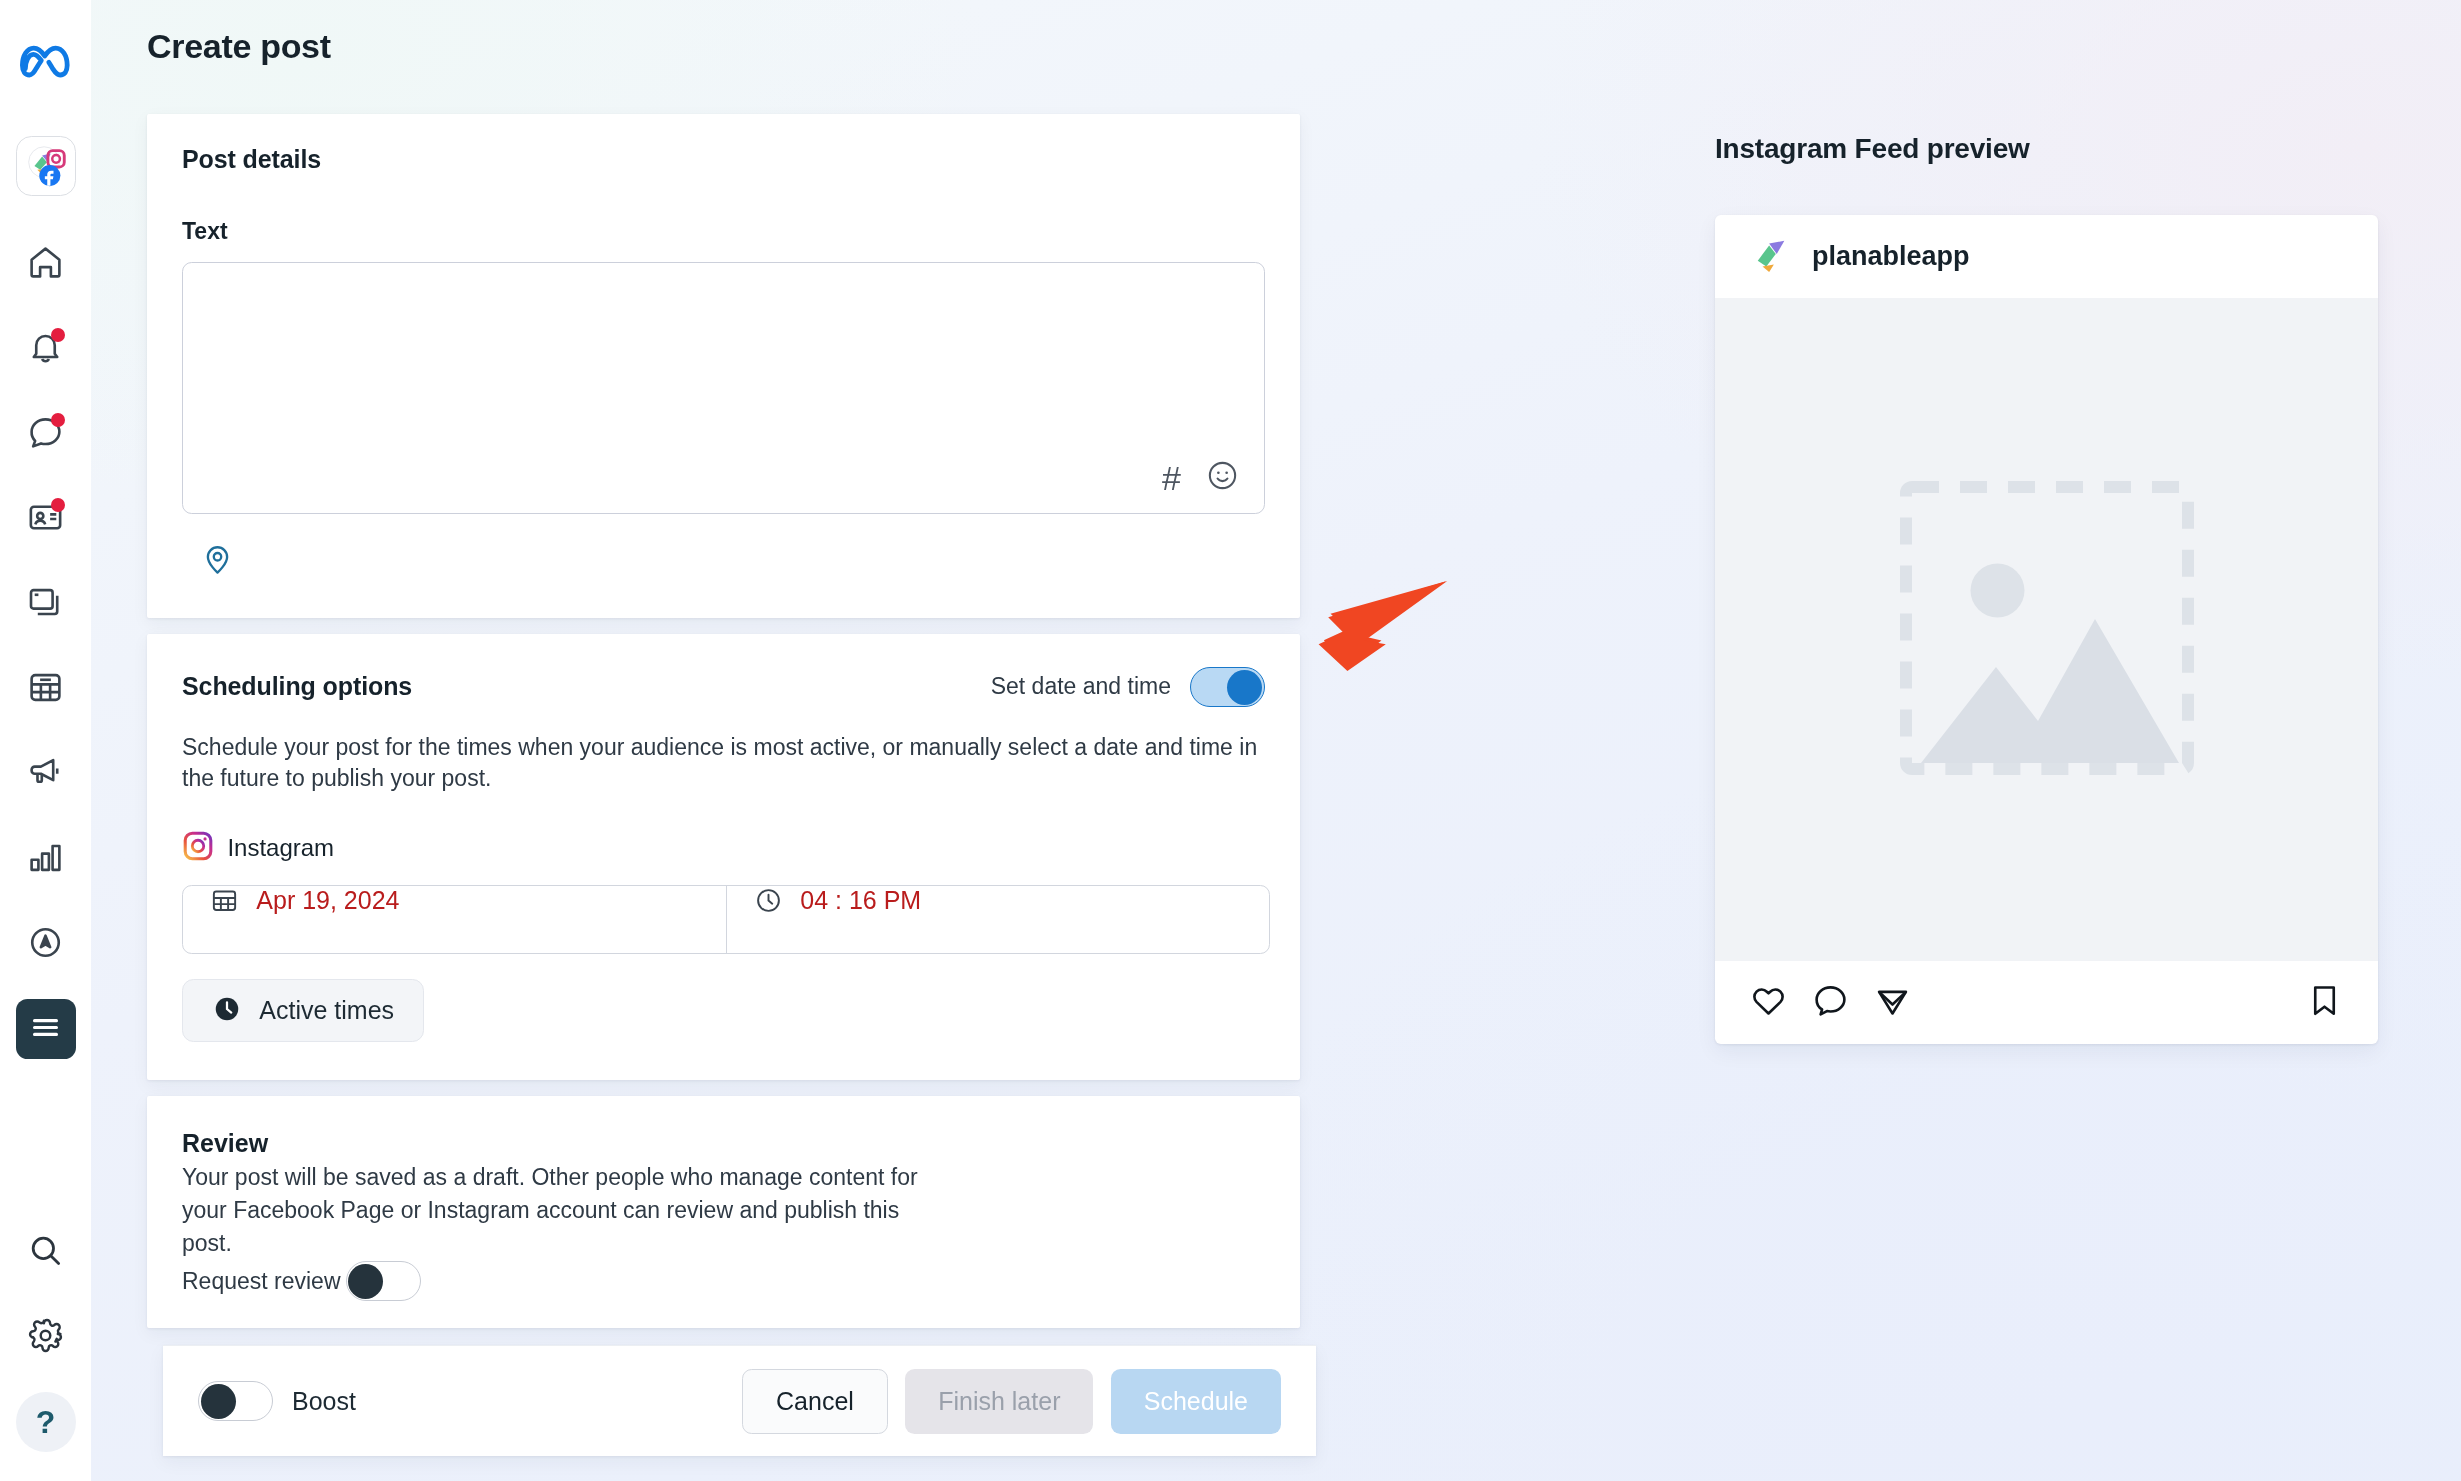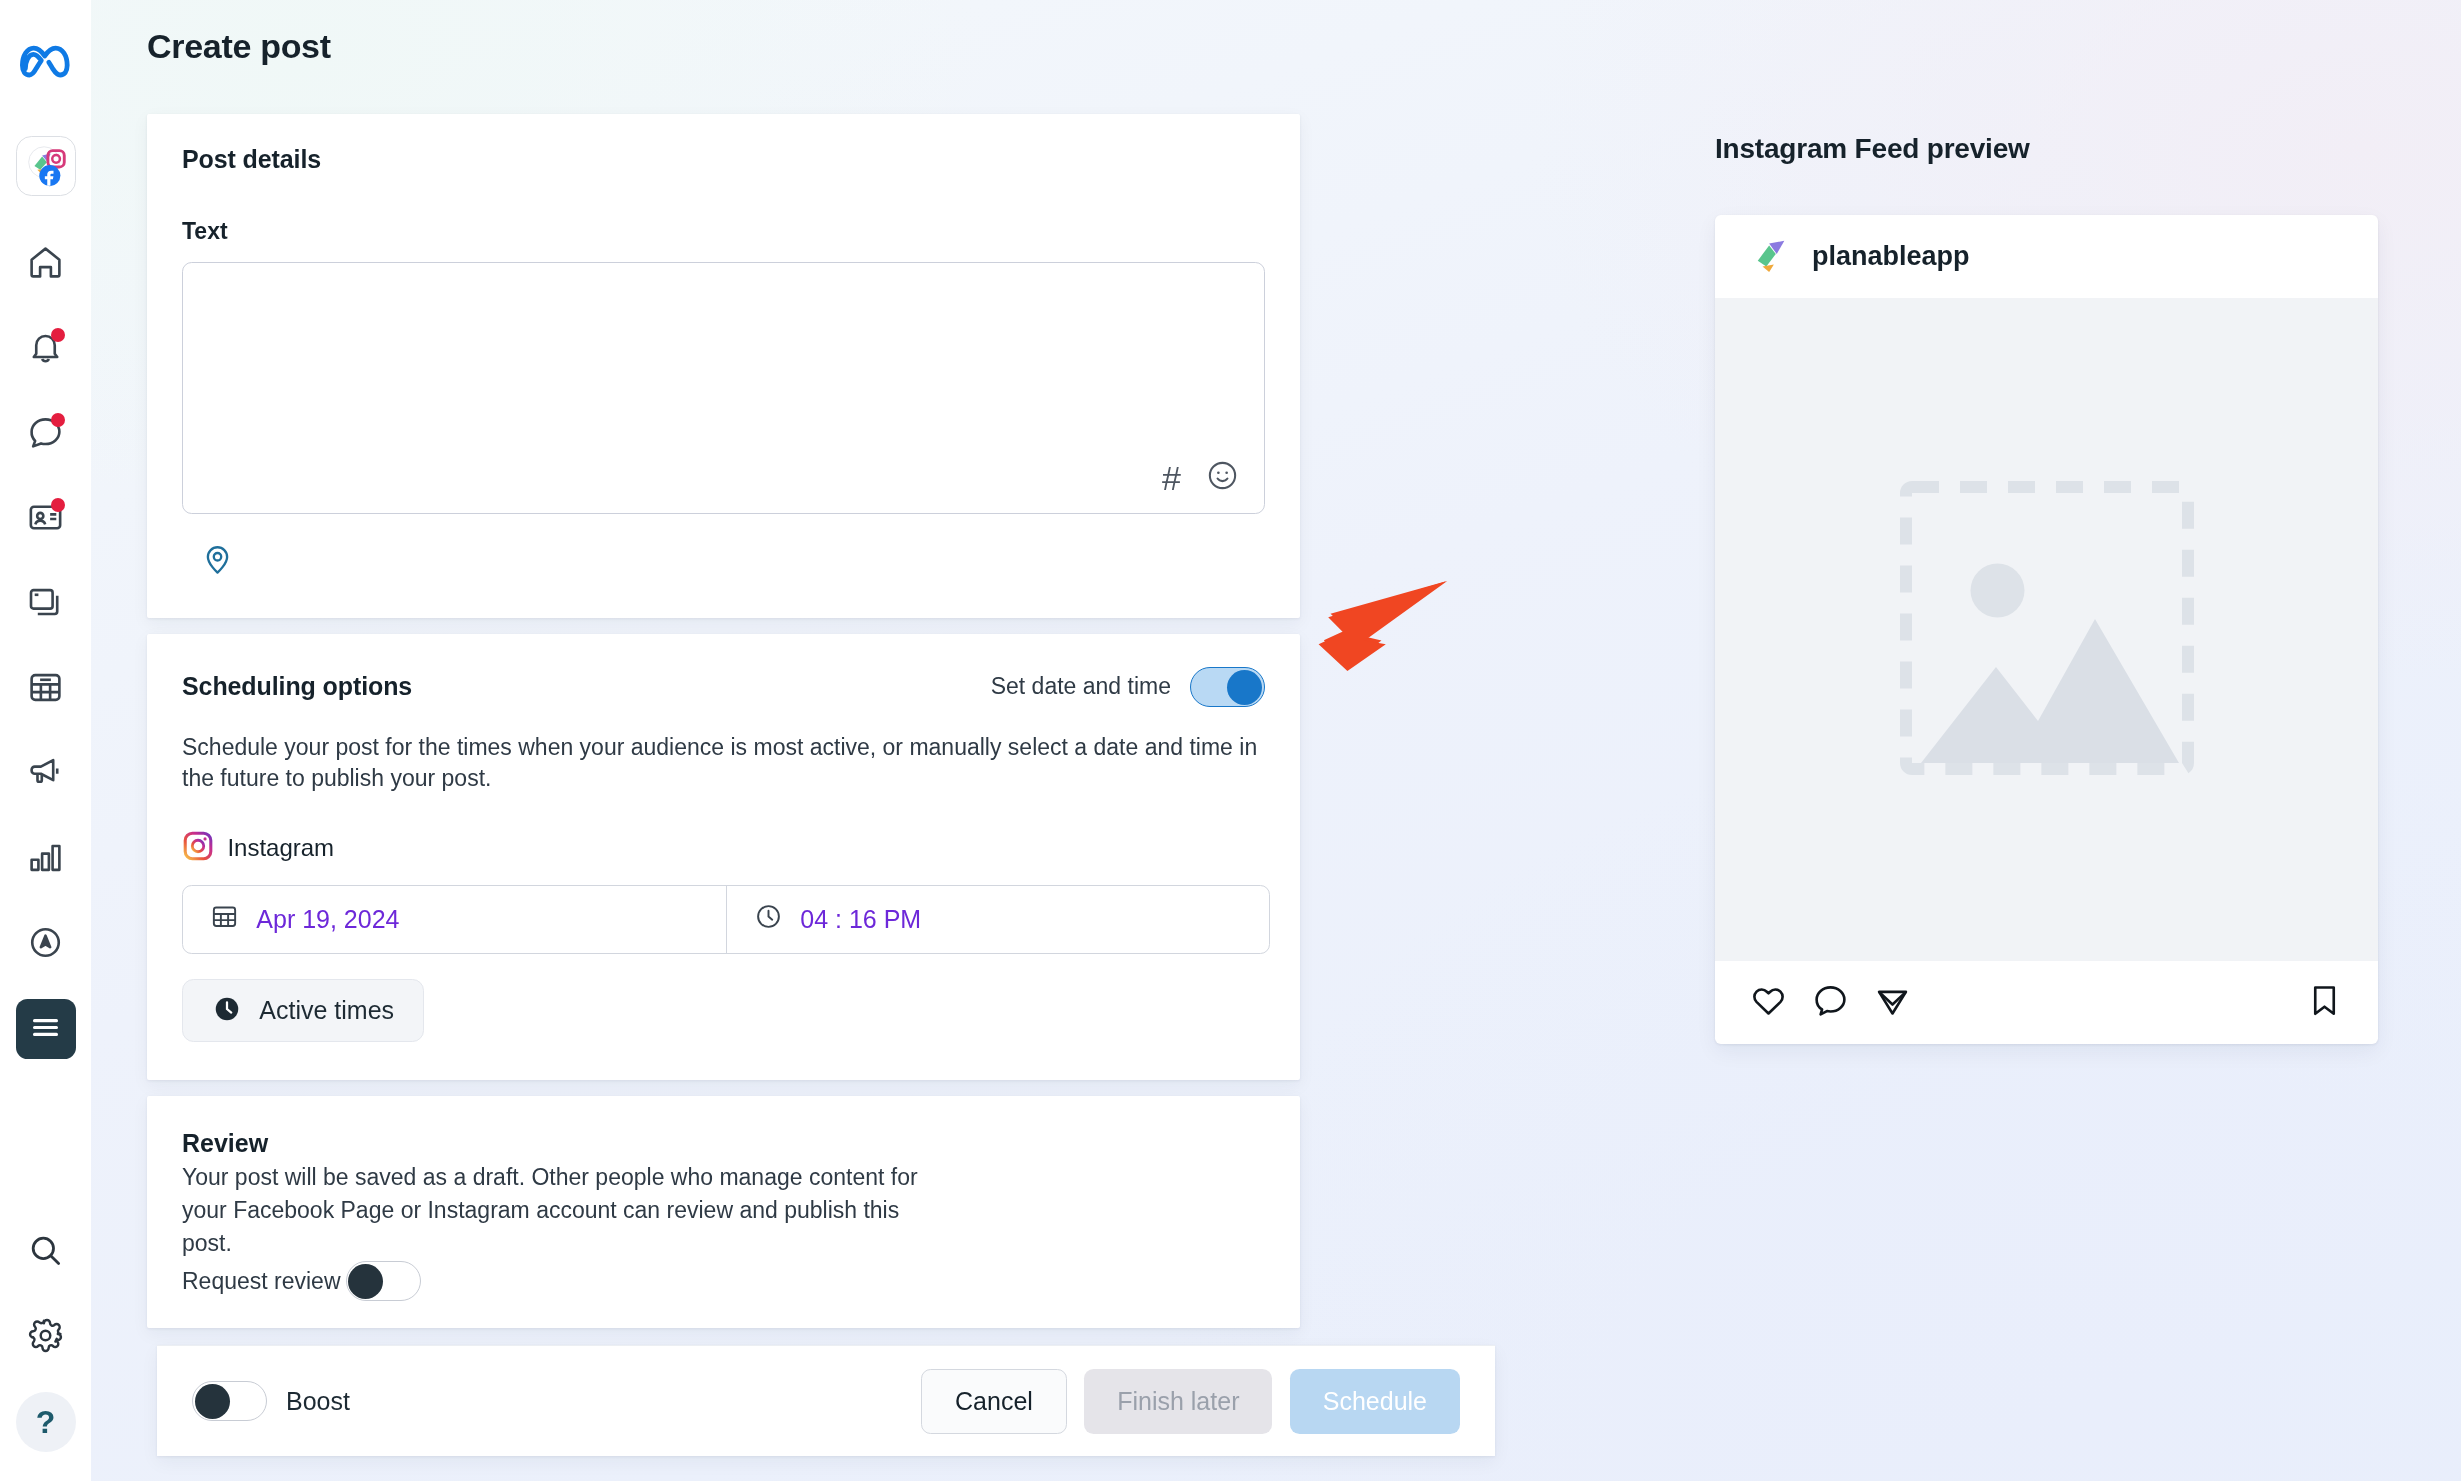--- a/index.html
+++ b/index.html
@@ -121,22 +121,22 @@
   .platform-row {
     margin-top: 35px; display: flex; align-items: center; gap: 13.4px;
   }
   .platform-name { font-size: 24px; font-weight: 400; color: #16222b; }
   .dt-row {
     margin-top: 19px; display: flex;
     border: 1.4px solid #d2d6de; border-radius: 9.6px; overflow: hidden;
     width: 1088px; height: 69px; background: #fff;
   }
   .dt-cell {
-    display: flex; align-items: center; gap: 17.3px;
-    padding: 0 27px; font-size: 25px; color: #6d28d9;
+    display: flex; align-items: flex-start; gap: 17.3px;
+    padding: 0 27px; font-size: 25px; color: #b91c1c;
     cursor: pointer;
   }
   .dt-date { width: 544px; border-right: 1.4px solid #d2d6de; }
   .dt-time { flex: 1; }
   .active-times {
     margin-top: 25px; display: inline-flex; align-items: center; gap: 17.3px;
     background: #f3f5f8; border: 1px solid #e4e7ed; border-radius: 11.5px;
     padding: 0 29px; height: 63px; cursor: pointer;
   }
   .active-times-label { font-size: 25px; color: #1d2a33; }
@@ -446,21 +446,21 @@
         <div class="review-toggle-wrap">
           <span class="toggle-label">Request review</span>
           <span class="toggle off">
               <span class="knob"></span>
             </span>
         </div>
       </div>
     </div>
   </div>
 
-  <div class="footer-bar" style="left:66px; width:1338px; bottom:25px; box-shadow:0 1px 2.9px rgba(25,40,60,0.07), 0 5.8px 17.3px rgba(25,40,60,0.05);justify-content:space-between;">
+  <div class="footer-bar" style="left:72px; width:1153px; bottom:25px; box-shadow:0 1px 2.9px rgba(25,40,60,0.07), 0 5.8px 17.3px rgba(25,40,60,0.05);justify-content:space-between;">
     <div class="boost-wrap">
       <span class="toggle off">
           <span class="knob"></span>
         </span>
       <span class="boost-label">Boost</span>
     </div>
     <div class="footer-btns">
       <button class="btn btn-cancel">Cancel</button>
       <button class="btn btn-finish">Finish later</button>
       <button class="btn btn-schedule">Schedule</button>

